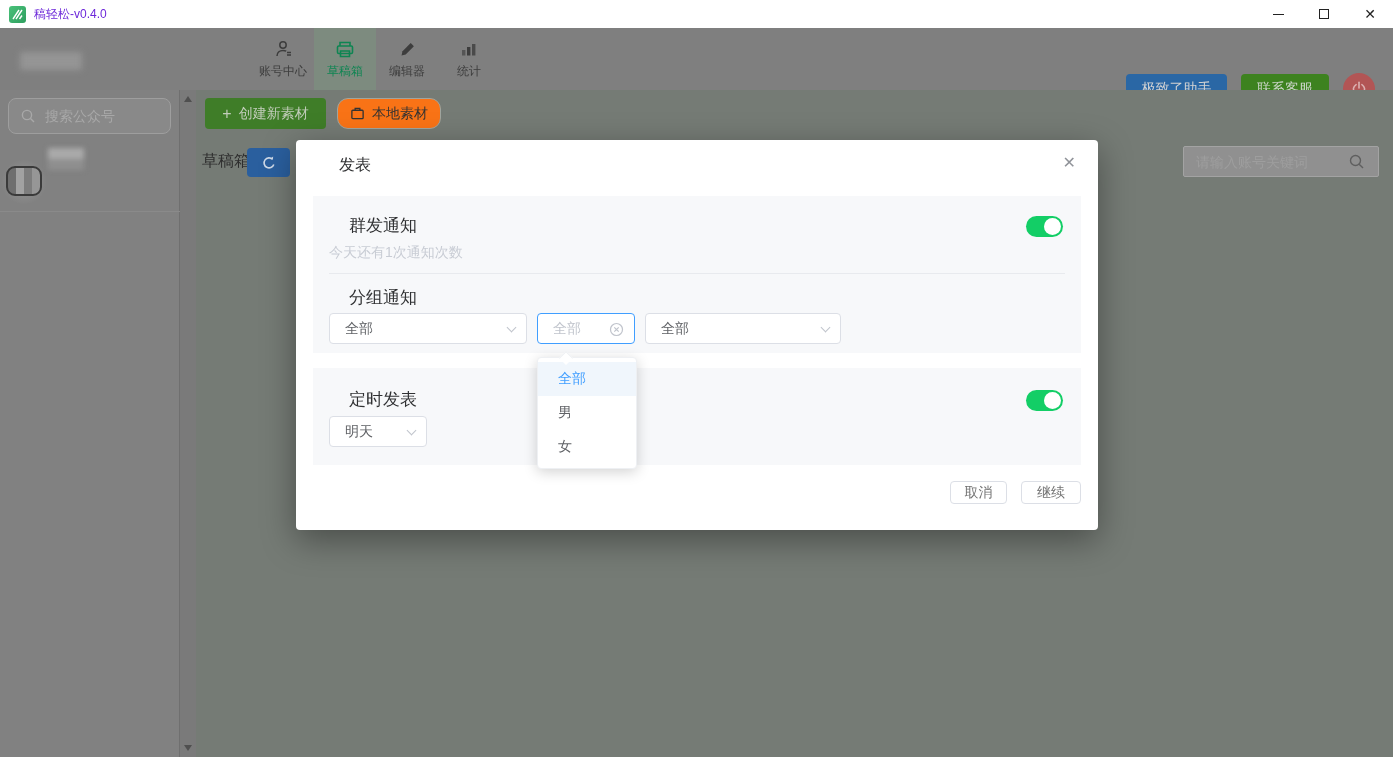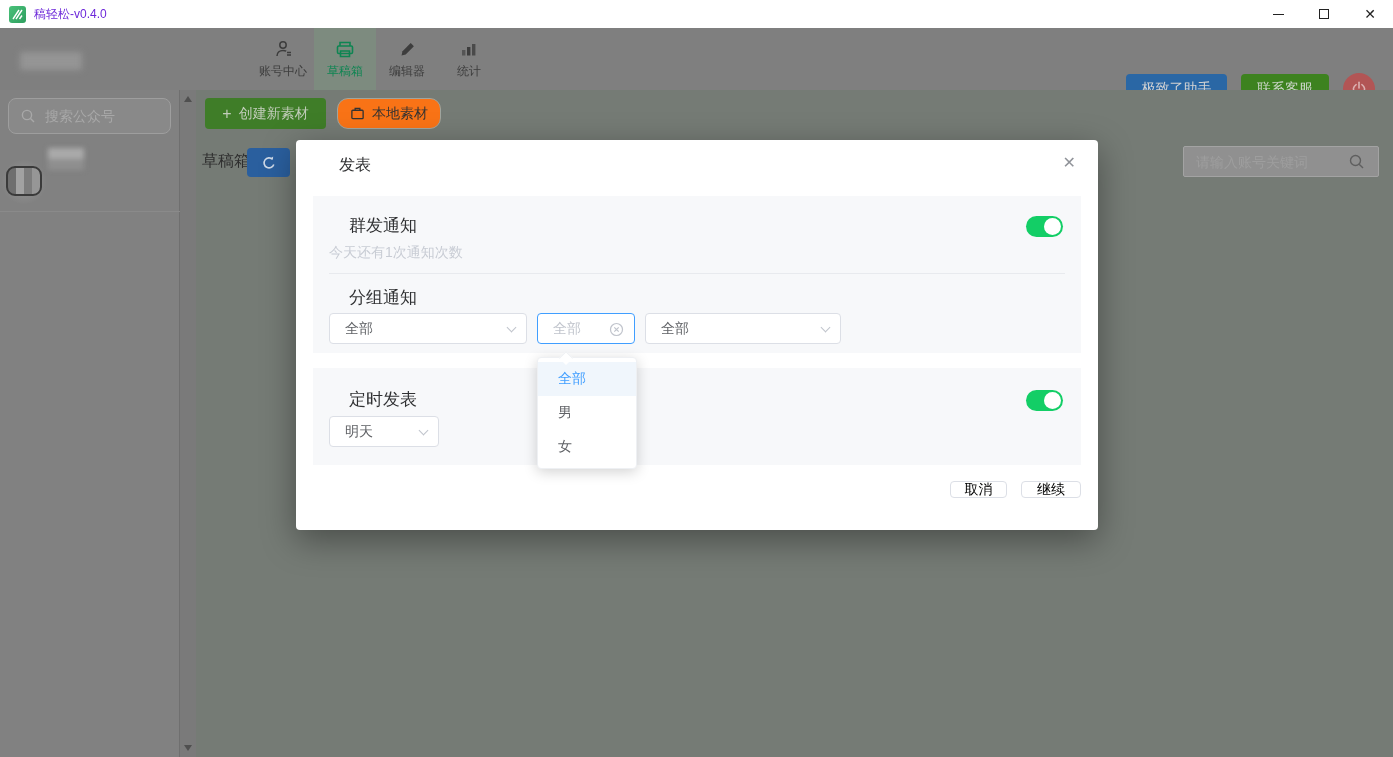--- a/index.html
+++ b/index.html
@@ -108,22 +108,22 @@
   .select .caret { position:absolute; right:11px; top:12px; width:7px; height:7px;
     border-right:1.5px solid #c0c4cc; border-bottom:1.5px solid #c0c4cc; transform:rotate(45deg);
     transform-origin:center; margin-top:-2px; }
   .select.focused { border:1px solid #409eff; }
   .select.focused .val { color:#c0c4cc; }
   .time-input { position:absolute; height:31px; background:#fff; border:1px solid #dcdfe6;
     border-radius:4px; display:flex; align-items:center; gap:7px; }
   .time-input svg { margin-left:10px; }
   .time-input input { border:none; outline:none; width:60px; font-size:14px; color:#606266;
     background:transparent; font-family:"Liberation Sans","DejaVu Sans",sans-serif; }
-  .modal-footer-btn { position:absolute; top:341px; height:17px; background:#fff;
-    border:1px solid #dcdfe6; border-radius:4px; font-size:14px; color:#000000;
+  .modal-footer-btn { position:absolute; top:341px; height:23px; background:#fff;
+    border:1px solid #dcdfe6; border-radius:4px; font-size:14px; color:#737373;
     display:flex; align-items:center; justify-content:center; cursor:pointer; }
   .btn-cancel { left:654px; width:57px; }
   .btn-continue { left:725px; width:60px; }
 
   
   .dropdown { position:absolute; left:537px; top:357px; width:100px; background:#fff; border-radius:4px;
     box-shadow:0 3px 14px rgba(0,0,0,.18); border:1px solid #eef0f3; z-index:30; padding:4px 0; }
   .dd-arrow { position:absolute; left:23px; top:-5px; width:10px; height:10px; background:#fff;
     transform:rotate(45deg); border-left:1px solid #eef0f3; border-top:1px solid #eef0f3; }
   .dd-option { height:34px; display:flex; align-items:center; padding-left:20px; font-size:14px;
@@ -282,21 +282,21 @@
       <span class="val">全部</span>
       <span class="caret"></span>
     </div>
   </div>
 
   <div class="sec sec2">
     <div class="sec-title" style="top:20px;">定时发表</div>
     <div class="toggle" style="top:22px;">
       <div class="knob"></div>
     </div>
-    <div class="select" style="left:16px; top:48px; width:110px;">
+    <div class="select" style="left:16px; top:48px; width:98px;">
       <span class="val">明天</span>
       <span class="caret"></span>
     </div>
   </div>
 
   <div class="modal-footer-btn btn-cancel">取消</div>
   <div class="modal-footer-btn btn-continue">继续</div>
 </div>
 
 <div class="dropdown">

